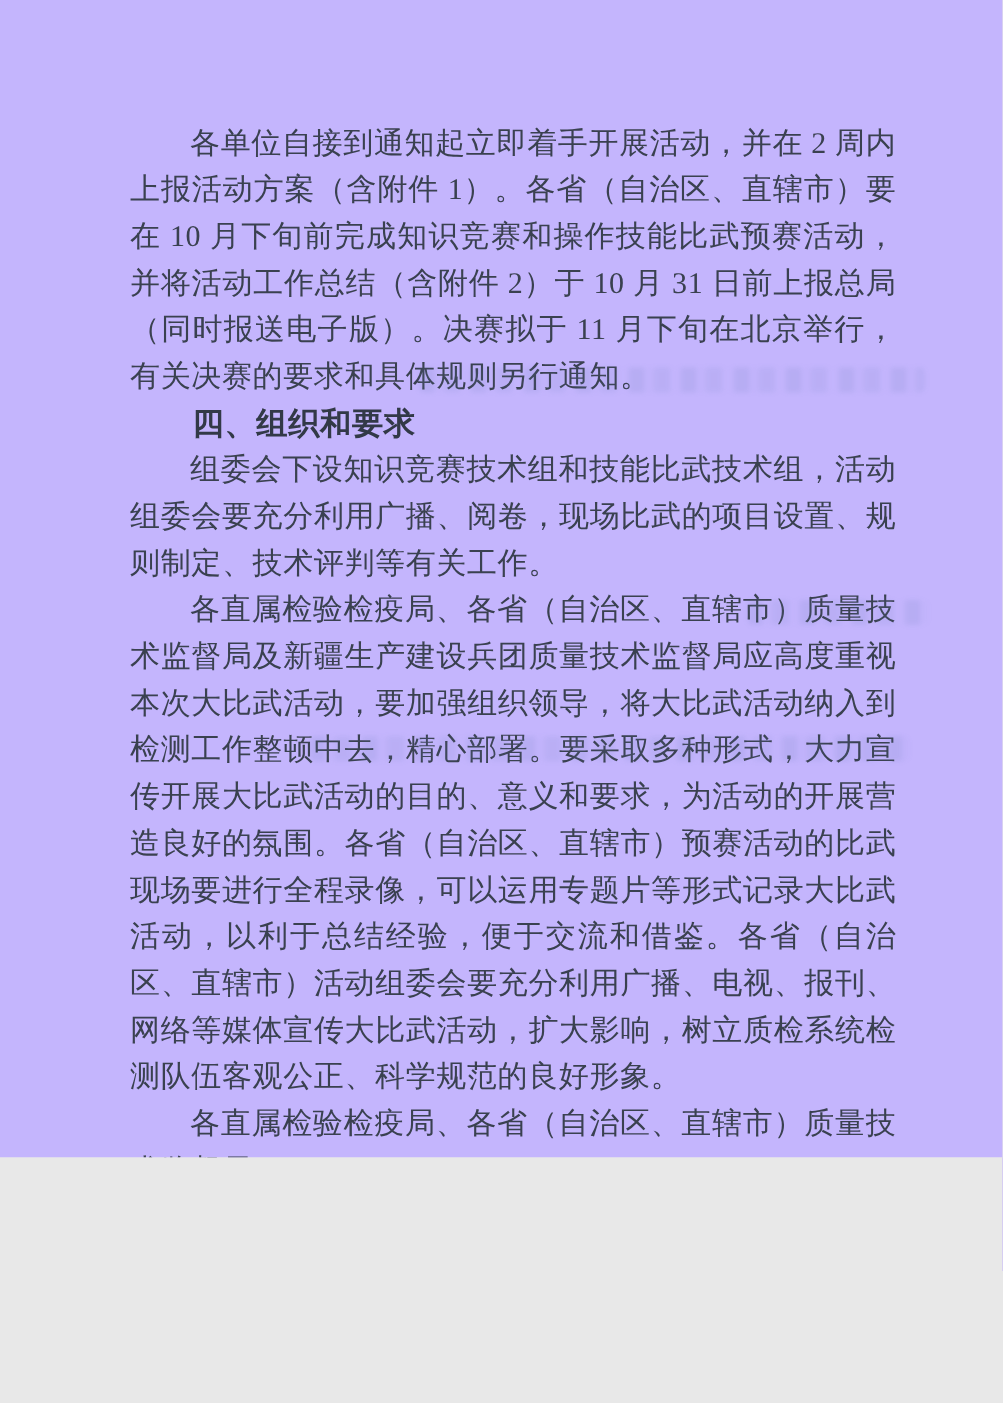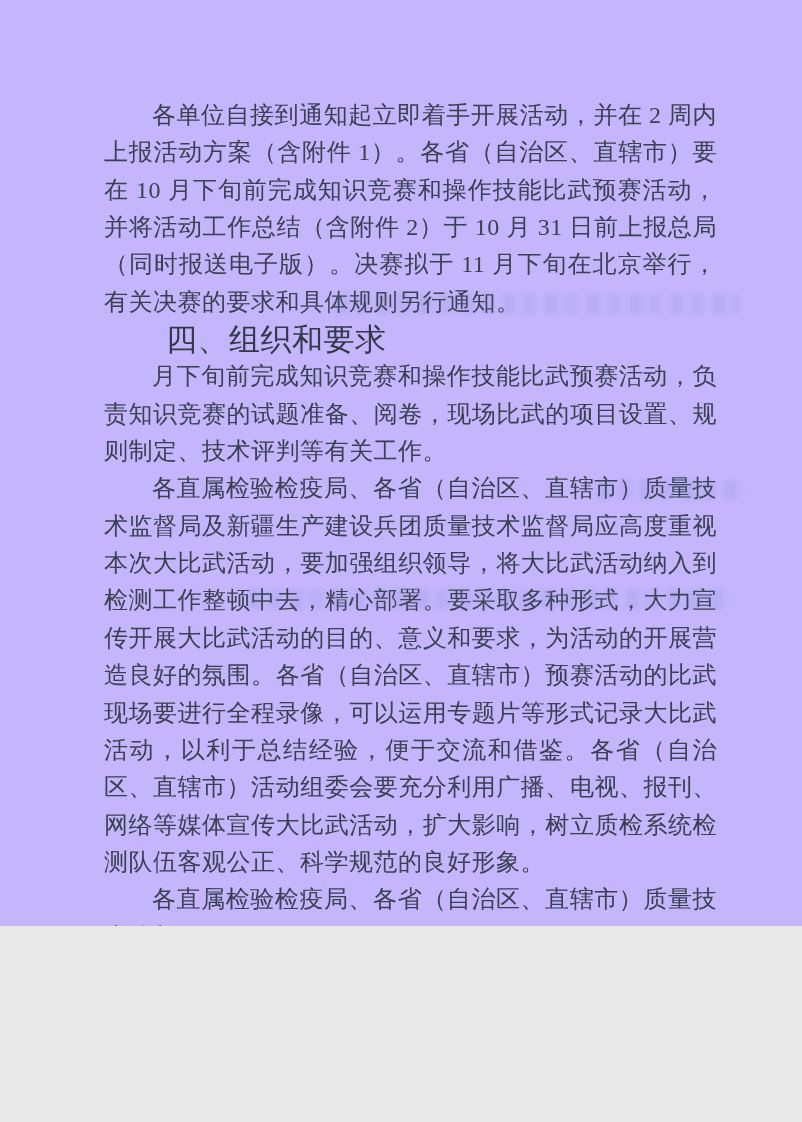--- a/index.html
+++ b/index.html
@@ -28,22 +28,22 @@
     line-height: 37.35px;
     color: #3a4150;
     text-align: justify;
     text-justify: inter-character;
     text-indent: 2em;
     letter-spacing: 0.5px;
   }
   .section-heading {
     margin: 0;
     font-family: "Liberation Sans", "DejaVu Sans", sans-serif;
-    font-weight: normal;
-    font-size: 31px;
+    font-weight: bold;
+    font-size: 25px;
     line-height: 37.35px;
     color: #323947;
     text-indent: 2em;
     letter-spacing: 0.5px;
   }
   .page-number {
     position: absolute;
     left: 104px;
     top: 1019px;
     font-size: 21px;
@@ -77,21 +77,21 @@
 <body>
 
 <div class="page">
 
   <div class="content">
     <p class="body-para">各单位自接到通知起立即着手开展活动，并在 2 周内上报活动方案（含附件 1）。各省（自治区、直辖市）要在 10 月下旬前完成知识竞赛和操作技能比武预赛活动，并将活动工作总结（含附件 2）于 10 月 31 日前上报总局（同时报送电子版）。决赛拟于 11 月下旬在北京举行，有关决赛的要求和具体规则另行通知。</p>
 
     <h2 class="section-heading">四、组织和要求</h2>
 
 
-    <p class="body-para">月下旬前完成知识竞赛和操作技能比武预赛活动，负责知识竞赛的试题准备、阅卷，现场比武的项目设置、规则制定、技术评判等有关工作。</p>
+    <p class="body-para">组委会下设知识竞赛技术组和技能比武技术组，活动组委会要充分利用广播、阅卷，现场比武的项目设置、规则制定、技术评判等有关工作。</p>
 
     <p class="body-para">各直属检验检疫局、各省（自治区、直辖市）质量技术监督局及新疆生产建设兵团质量技术监督局应高度重视本次大比武活动，要加强组织领导，将大比武活动纳入到检测工作整顿中去，精心部署。要采取多种形式，大力宣传开展大比武活动的目的、意义和要求，为活动的开展营造良好的氛围。各省（自治区、直辖市）预赛活动的比武现场要进行全程录像，可以运用专题片等形式记录大比武活动，以利于总结经验，便于交流和借鉴。各省（自治区、直辖市）活动组委会要充分利用广播、电视、报刊、网络等媒体宣传大比武活动，扩大影响，树立质检系统检测队伍客观公正、科学规范的良好形象。</p>
 
     <p class="body-para">各直属检验检疫局、各省（自治区、直辖市）质量技术监督局</p>
   </div>
 
   <div class="smudge smudge-1"></div>
   <div class="smudge smudge-2"></div>
   <div class="smudge smudge-3"></div>
   <div class="smudge smudge-4"></div>

